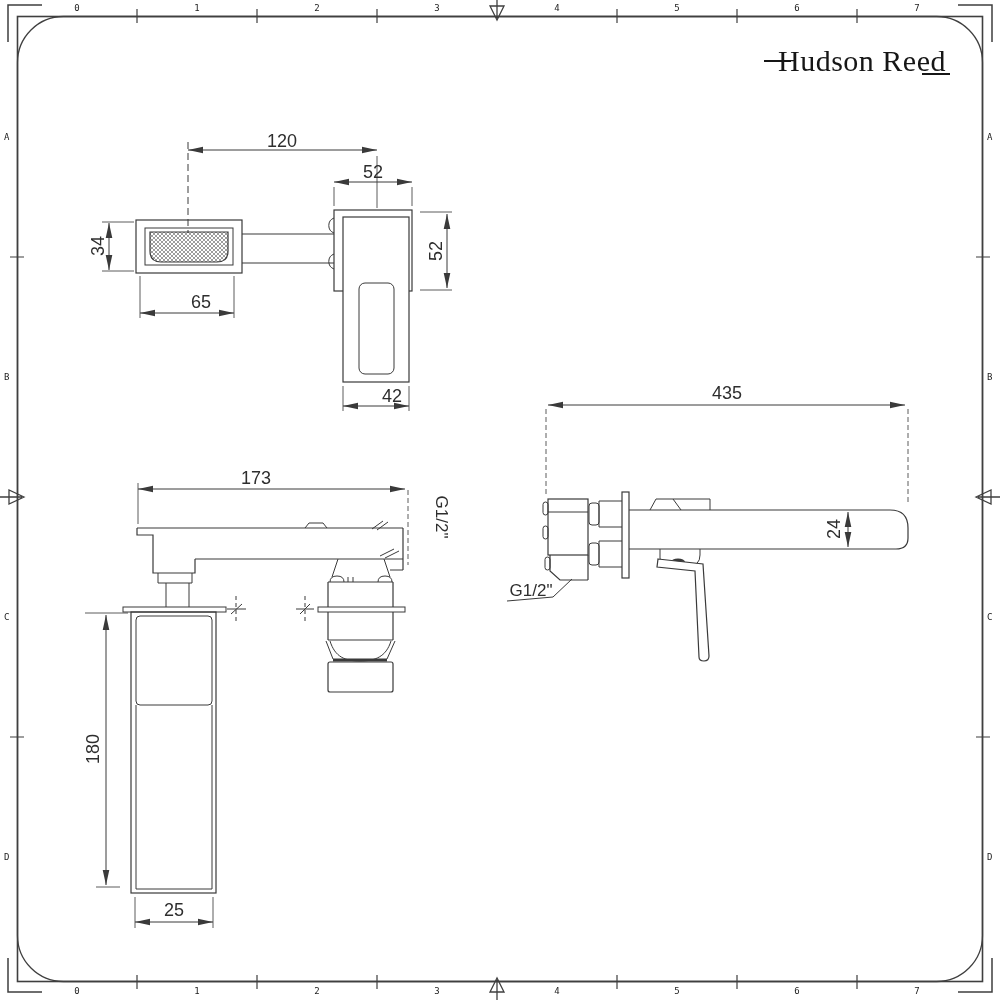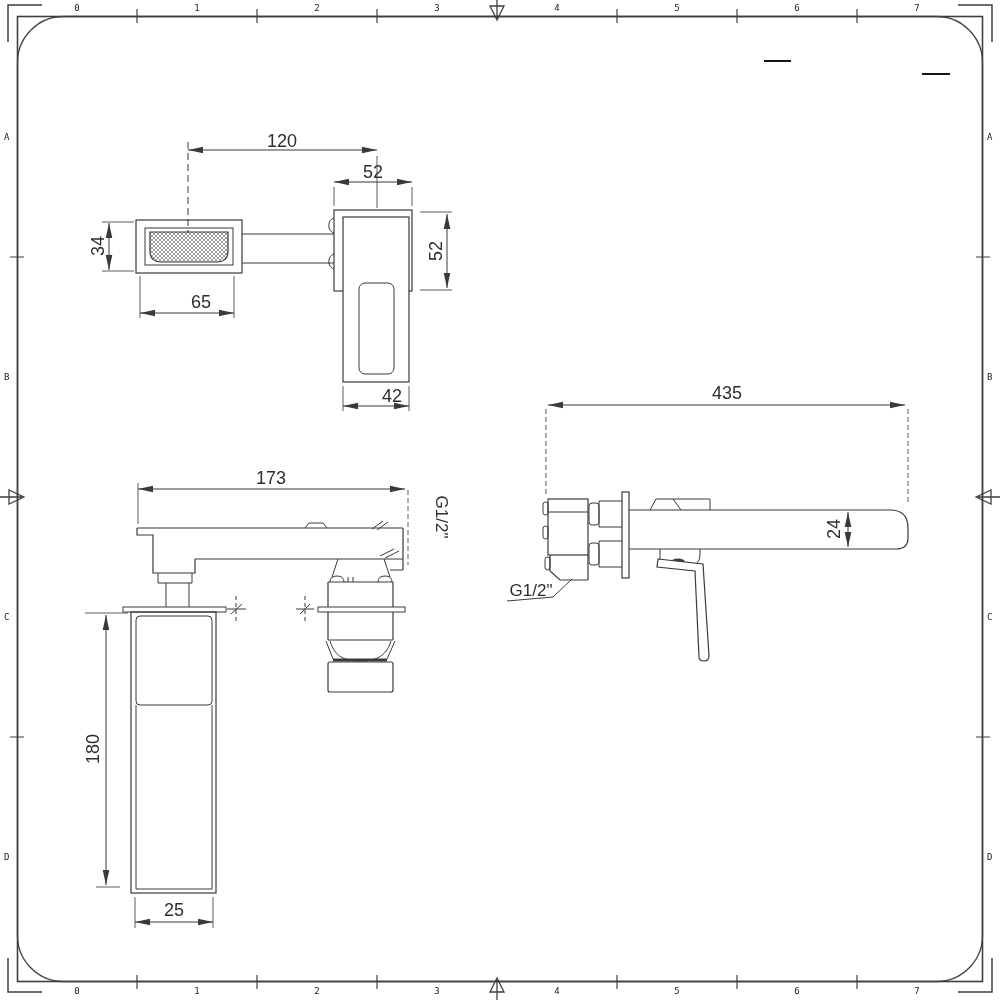--- a/index.html
+++ b/index.html
@@ -155,20 +155,21 @@
       <rect x="622" y="492" width="7" height="86" fill="#fff"></rect>
       <path d="M629,510 H890 Q908,510 908,528 V538 Q908,549 896,549 H629"></path>
       <path d="M650,510 L656,499 H710 V510 M673,499 L681,510" stroke-width="1"></path>
       <path d="M660,549 V558 Q660,566 670,566 H688 Q700,566 700,555 V549" stroke-width="1"></path>
       <ellipse cx="678" cy="562" rx="7" ry="3.5" fill="#3a3a3a" stroke="none"></ellipse>
       <path fill="#fff" d="M658,559 L703,564 L709,656 Q709,661 704,661 Q699,661 699,657 L695,571 L657,567 Z"></path>
     </g>
   </svg>
 
   <div class="brand-dash"></div>
+  <div class="brand">Hudson Reed</div>
   <div class="brand-under"></div>
 
   <span class="rul" style="left:77px;top:3px">0</span>
   <span class="rul" style="left:197px;top:3px">1</span>
   <span class="rul" style="left:317px;top:3px">2</span>
   <span class="rul" style="left:437px;top:3px">3</span>
   <span class="rul" style="left:557px;top:3px">4</span>
   <span class="rul" style="left:677px;top:3px">5</span>
   <span class="rul" style="left:797px;top:3px">6</span>
   <span class="rul" style="left:917px;top:3px">7</span>
@@ -192,21 +193,21 @@
   <span class="rulv" style="left:987px;top:617px">C</span>
   <span class="rulv" style="left:987px;top:857px">D</span>
 
   <span class="lbl" style="left:282px;top:141px">120</span>
   <span class="lbl" style="left:373px;top:172px">52</span>
   <span class="lbl rccw" style="left:98px;top:246px">34</span>
   <span class="lbl" style="left:201px;top:302px">65</span>
   <span class="lbl rccw" style="left:436px;top:251px">52</span>
   <span class="lbl" style="left:392px;top:396px">42</span>
 
-  <span class="lbl" style="left:271px;top:478px">173</span>
+  <span class="lbl" style="left:256px;top:478px">173</span>
   <span class="lbl rcw" style="left:441px;top:517px;font-size:17px">G1/2"</span>
   <span class="lbl rccw" style="left:93px;top:749px">180</span>
   <span class="lbl" style="left:174px;top:910px">25</span>
 
   <span class="lbl" style="left:727px;top:393px">435</span>
   <span class="lbl rccw" style="left:834px;top:529px">24</span>
   <span class="lbl" style="left:531px;top:591px;font-size:17px">G1/2"</span>
 
 </div>
 

